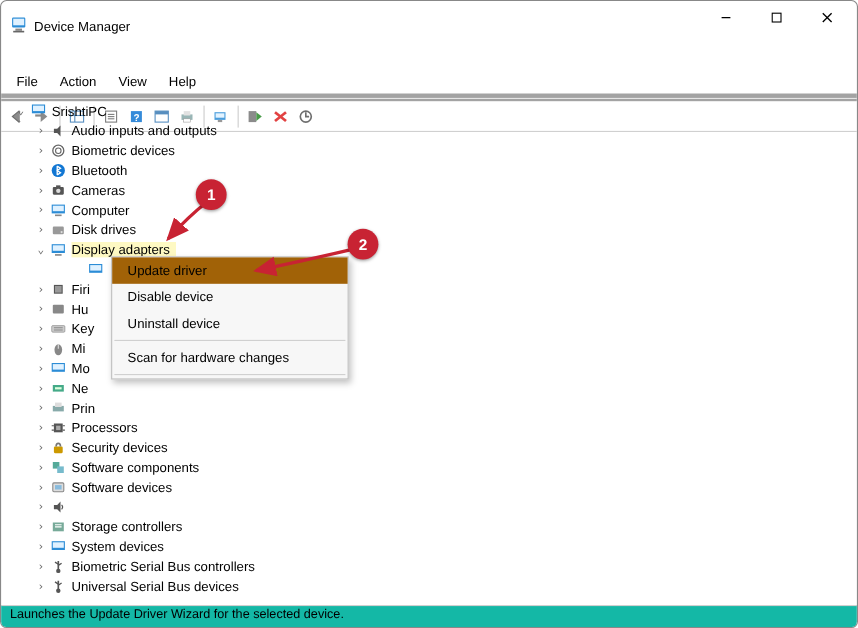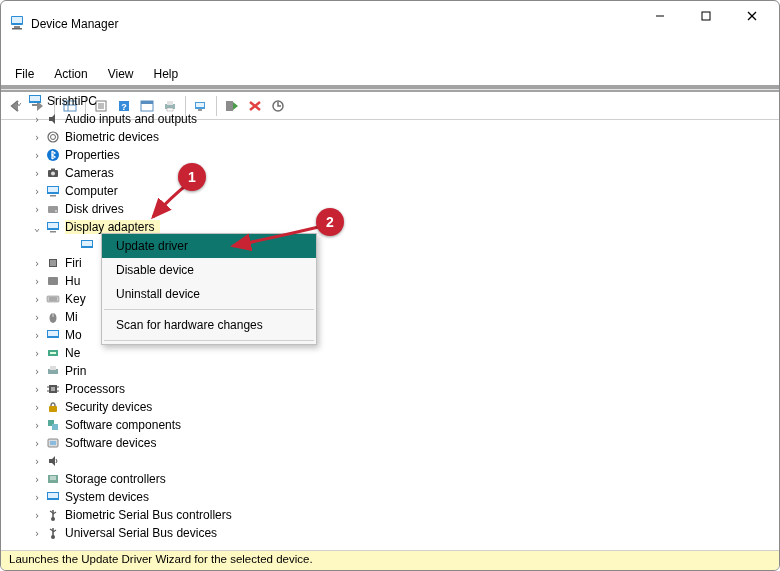--- a/index.html
+++ b/index.html
@@ -89,31 +89,31 @@
     position: absolute;
     left: 100px; top: 232px;
     width: 216px;
     background: #f7f7f7;
     border: 1px solid #bfbfbf;
     box-shadow: 2px 3px 6px rgba(0,0,0,.25);
     font-size: 12px;
     z-index: 50;
   }
   .ctxmenu .row { padding: 5px 14px; }
-  .ctxmenu .row.hover { background: #0f766e; }
+  .ctxmenu .row.hover { background: #a16207; }
   .ctxmenu .row.bold { font-weight: 600; }
   .ctxmenu .divider { height:1px; background:#d0d0d0; margin:3px 2px; }
   
   .statusbar {
     position: absolute; left:0; right:0; bottom:0;
     height: 20px;
     border-top: 1px solid #d0d0d0;
     padding: 2px 8px;
     font-size: 11.5px;
-    background: #fef9c3;
+    background: #14b8a6;
   }
   
   .bubble {
     position: absolute;
     width: 28px; height: 28px;
     border-radius: 50%;
     background: #c82333;
     color: #fff;
     font-weight: 700;
     font-size: 14px;
@@ -275,21 +275,21 @@
         <span class="label">Biometric devices</span>
       </div>
     <div class="node d1">
         <span class="exp">›</span>
         <span class="icon">
           <svg width="14" height="14">
             <circle cx="7" cy="7" r="6" fill="#1277d3"></circle>
             <path d="M6 3 L9 5 L6 7 L9 9 L6 11 M6 3 L6 11" fill="none" stroke="#fff" stroke-width="1.2"></path>
           </svg>
         </span>
-        <span class="label">Properties</span>
+        <span class="label">Bluetooth</span>
       </div>
     <div class="node d1">
         <span class="exp">›</span>
         <span class="icon">
           <svg width="14" height="14">
             <rect x="2" y="4" width="10" height="7" rx="1" fill="#555"></rect>
             <circle cx="7" cy="7.5" r="2" fill="#ddd"></circle>
             <rect x="5" y="2.5" width="4" height="2" fill="#555"></rect>
           </svg>
         </span>

